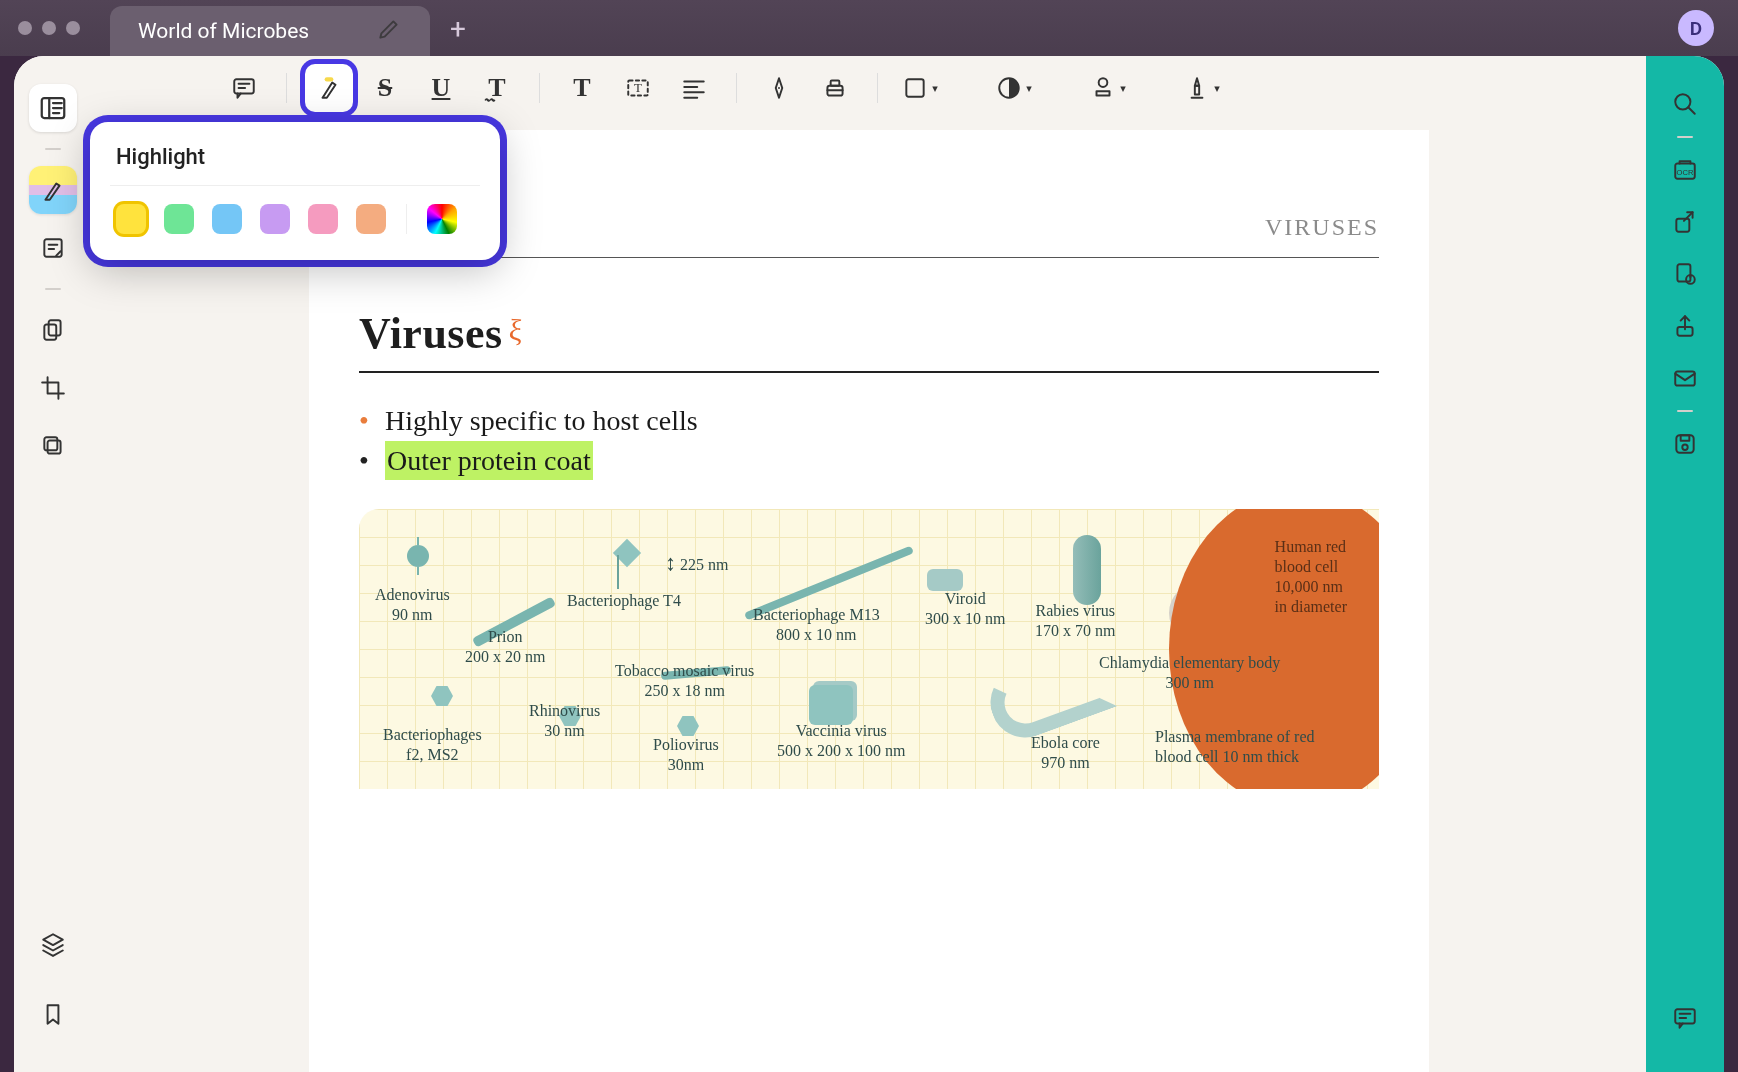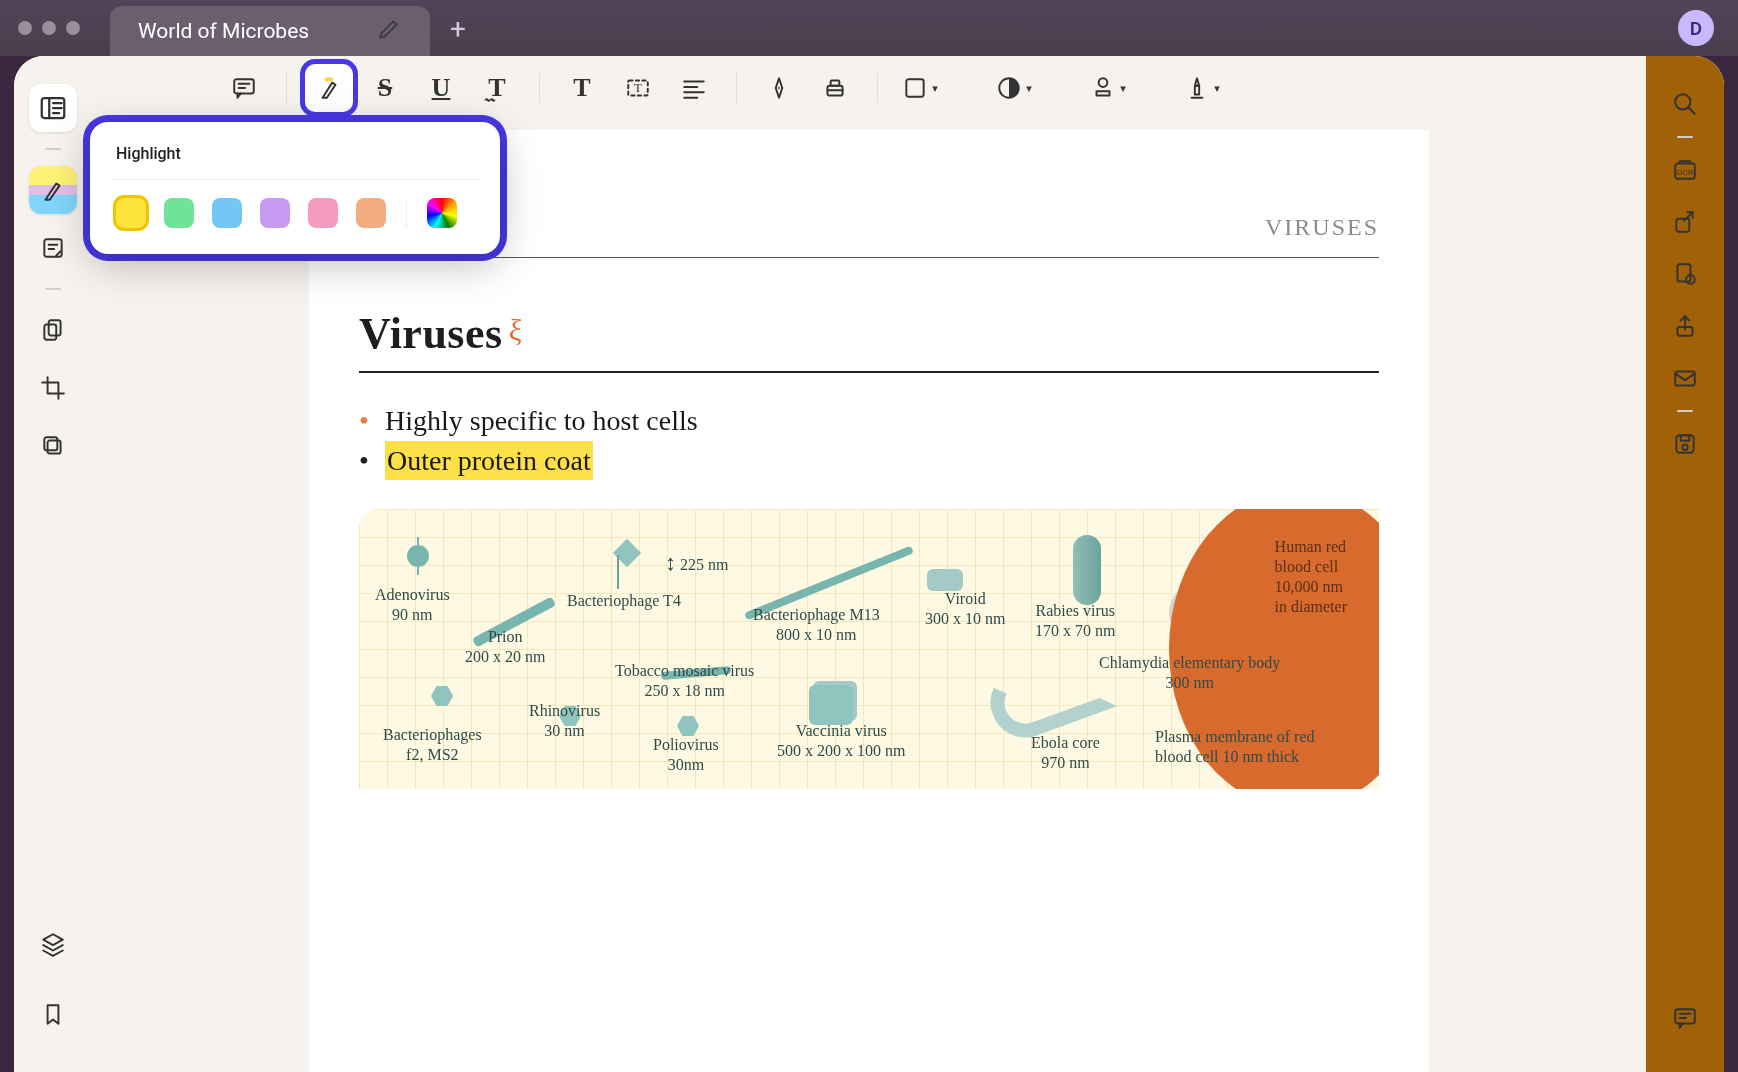--- a/index.html
+++ b/index.html
@@ -99,21 +99,21 @@
   .rail-left .dash { width: 16px; height: 2px; background: #d3cfcb; border-radius:1px; margin: 6px 0; }
   .rail-left .bottom {
     margin-top: auto;
     display:flex;flex-direction:column;align-items:center;
     gap: 22px;
     padding-bottom: 34px;
   }
   
   .rail-right {
     width: 78px;
-    background: #a16207;
+    background: #14b8a6;
     display:flex;flex-direction:column;align-items:center;
     padding-top: 28px;
     gap: 12px;
   }
   .rail-right .ic { width:40px;height:40px;display:flex;align-items:center;justify-content:center;cursor:pointer; }
   .rail-right .dash { width: 16px; height: 2px; background: #d3cfcb; border-radius:1px; }
   .rail-right .bottom { margin-top:auto; padding-bottom:34px; }
   
   .center {
     flex: 1;
@@ -157,21 +157,21 @@
     left: 90px;
     top: 122px;
     width: 410px;
     background: #fff;
     border-radius: 18px;
     box-shadow: 0 10px 40px rgba(0,0,0,.25), 0 0 0 7px #4838e4;
     padding: 22px 26px 26px;
     z-index: 10;
   }
   .popup h3 {
-    font-size: 16px;
+    font-size: 22px;
     font-weight: 500;
     color: #222;
     margin-bottom: 16px;
   }
   .popup hr { border:none; border-top:1px solid #eee; margin: 0 -6px 18px; }
   .swatches { display:flex; gap: 18px; align-items:center; }
   .swatch {
     width: 30px; height: 30px; border-radius: 8px; cursor:pointer;
   }
   .swatch.sel { box-shadow: 0 0 0 3px #f0c400; }
@@ -221,21 +221,21 @@
   }
   .bullets li::before {
     content: "•";
     position: absolute;
     left: 0;
     color: #222;
     font-size: 28px;
   }
   .bullets li:first-child::before { color: #e97d3c; }
   .hl-orange { background: #f4b183; padding: 0 2px; }
-  .hl-pink { background: #fde047; padding: 4px 2px; }
+  .hl-pink { background: #bef264; padding: 4px 2px; }
   .boxed {
     border: 2.5px solid #3d8fd6;
     padding: 0 8px;
     position: relative;
   }
   .boxed::before, .boxed::after {
     content:""; position:absolute; width:10px;height:2.5px;background:#3d8fd6;
   }
   .boxed::before{ right:-12px; top:-2.5px; }
   .boxed::after{ right:-12px; bottom:-2.5px; }

